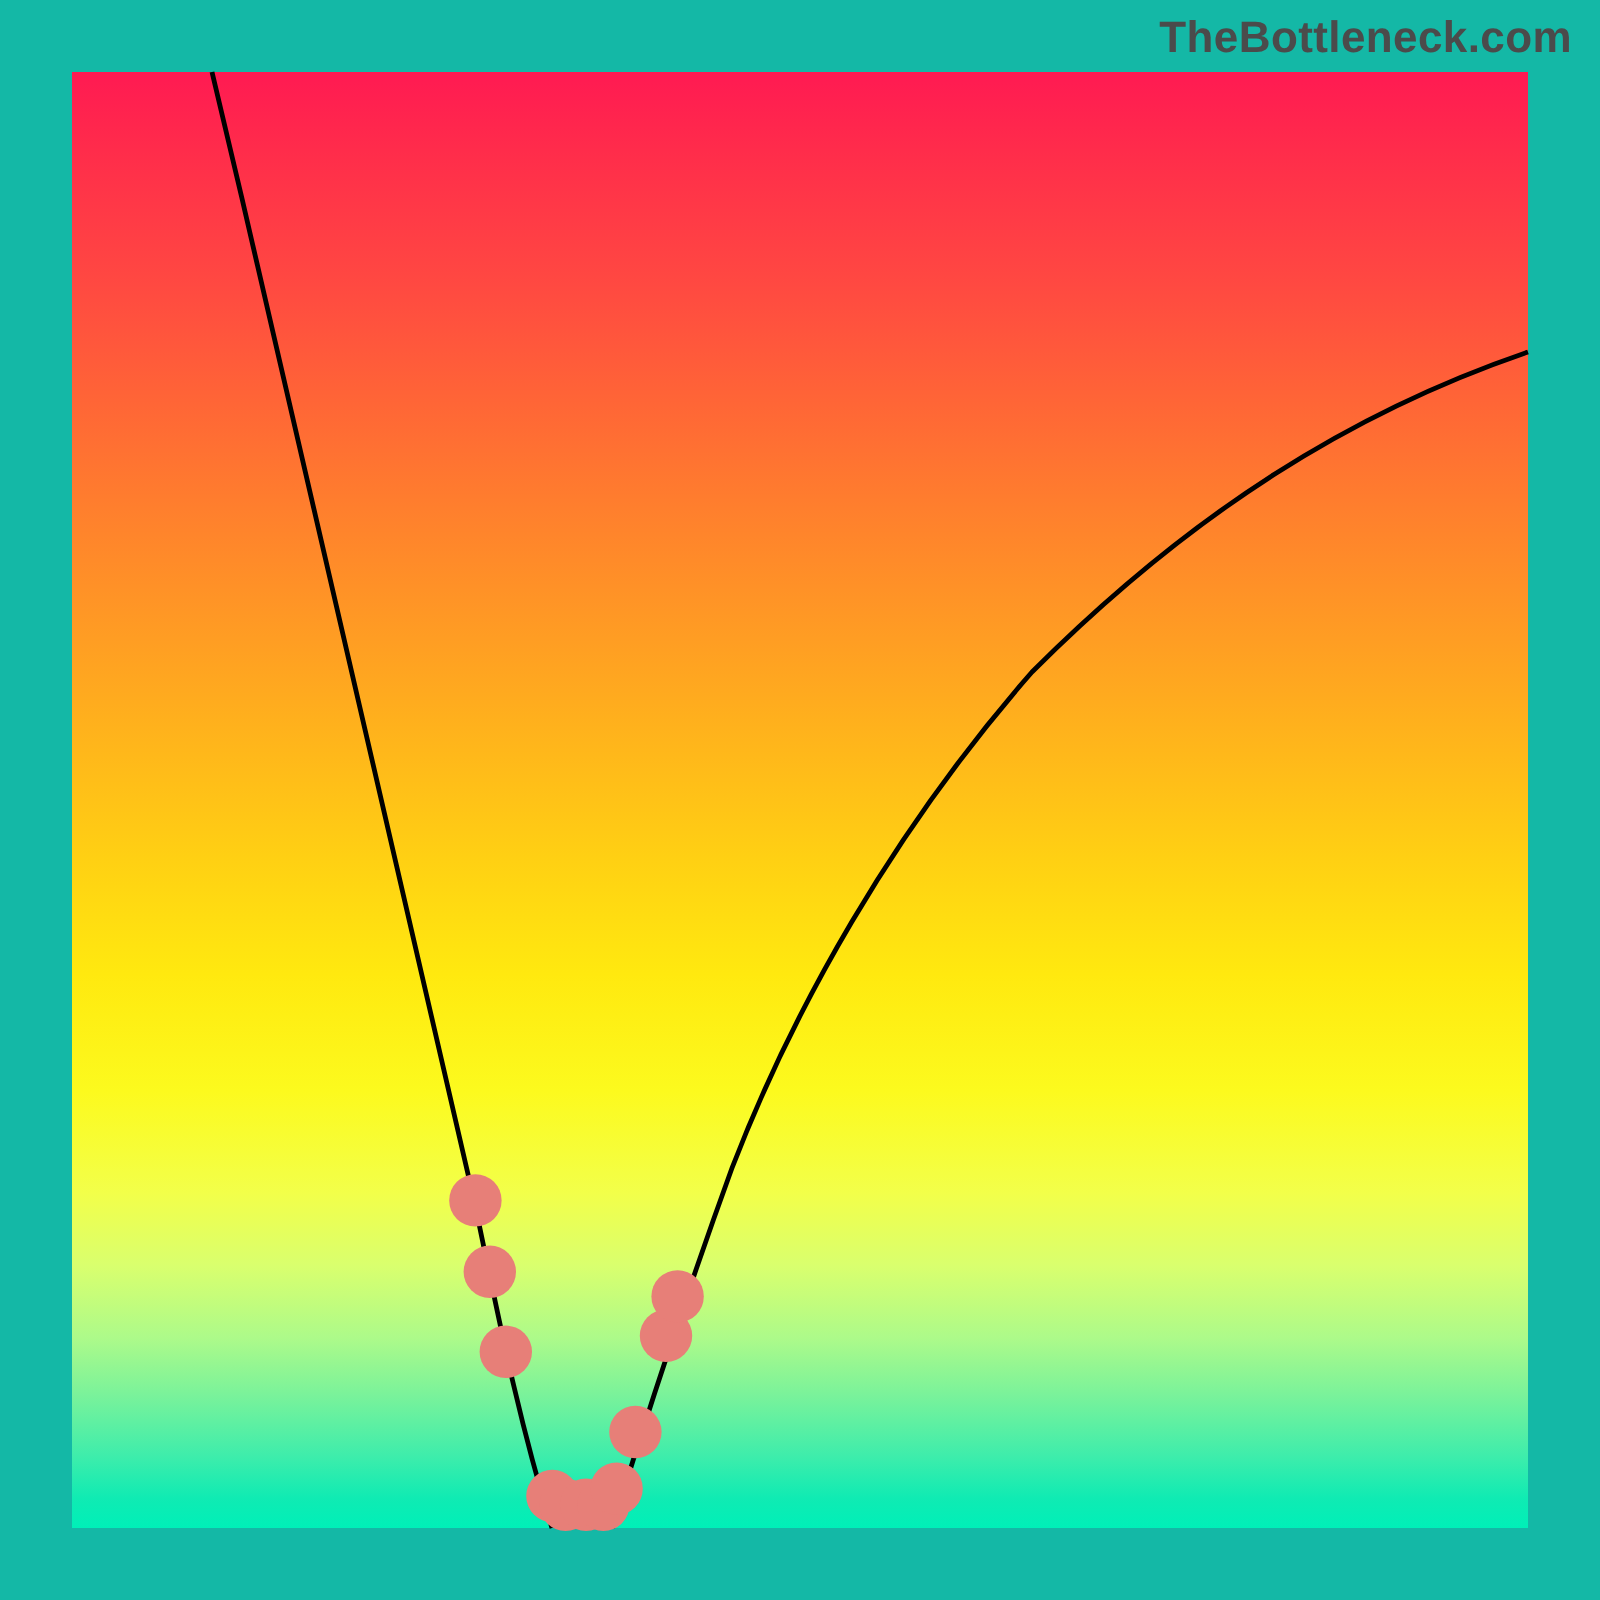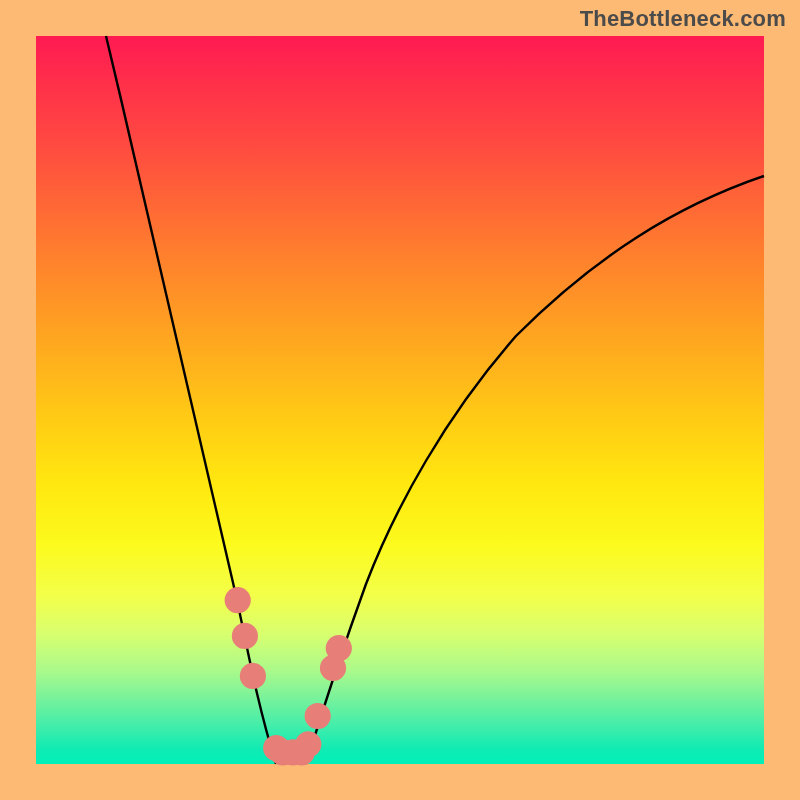--- a/index.html
+++ b/index.html
@@ -1,16 +1,16 @@
 <!DOCTYPE html>
 <html><head>
 <meta charset="utf-8">
 <style>
   html,body{margin:0;padding:0;width:800px;height:800px;overflow:hidden;background:#000;}
-  .frame{position:absolute;left:0;top:0;width:800px;height:800px;background:#fdba74;}
+  .frame{position:absolute;left:0;top:0;width:800px;height:800px;background:#14b8a6;}
   .plot{position:absolute;left:36px;top:36px;width:728px;height:728px;
     background:linear-gradient(to bottom,
       #ff1a52 0%,
       #ff2e4a 6%,
       #ff4742 14%,
       #ff6337 22%,
       #ff7f2d 30%,
       #ff9a24 38%,
       #ffb51b 46%,
       #ffd013 54%,

